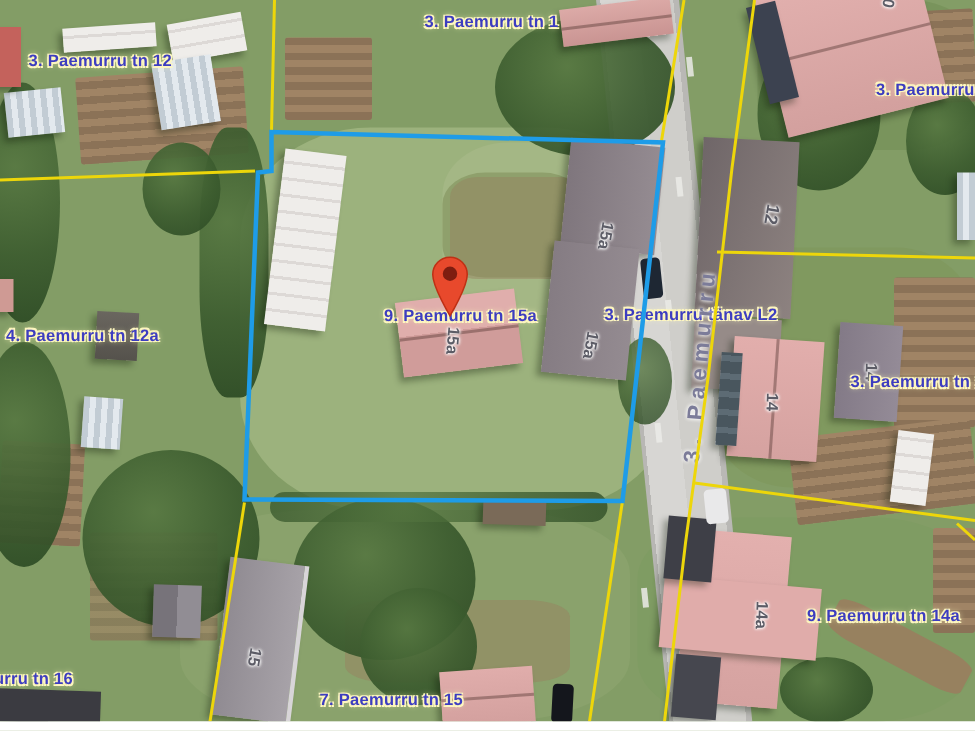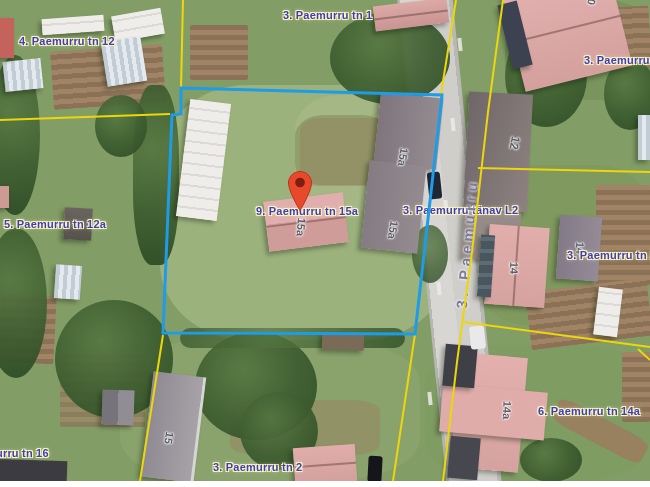--- a/index.html
+++ b/index.html
@@ -130,30 +130,30 @@
     <div class="num" style="left:586px;top:-7px;transform:rotate(100deg);">10</div>
     <div class="num" style="left:508px;top:136px;transform:rotate(100deg);font-size:12px;">12</div>
     <div class="num" style="left:508px;top:262px;transform:rotate(92deg);">14</div>
     <div class="num" style="left:574px;top:242px;transform:rotate(92deg);">14</div>
     <div class="num" style="left:498px;top:404px;transform:rotate(92deg);">14a</div>
     <div class="num" style="left:163px;top:432px;transform:rotate(100deg);">15</div>
     <div class="num" style="left:292px;top:221px;transform:rotate(95deg);">15a</div>
     <div class="num" style="left:394px;top:151px;transform:rotate(100deg);">15a</div>
     <div class="num" style="left:384px;top:224px;transform:rotate(100deg);">15a</div>
 
-    <div class="lbl" style="left:19px;top:35px;">4. Paemurru tn 12</div>
+    <div class="lbl" style="left:19px;top:35px;">3. Paemurru tn 12</div>
     <div class="lbl" style="left:283px;top:9px;">3. Paemurru tn 1</div>
     <div class="lbl" style="left:584px;top:54px;">3. Paemurru tn</div>
-    <div class="lbl" style="left:4px;top:218px;">5. Paemurru tn 12a</div>
+    <div class="lbl" style="left:4px;top:218px;">4. Paemurru tn 12a</div>
     <div class="lbl" style="left:256px;top:205px;">9. Paemurru tn 15a</div>
     <div class="lbl" style="left:403px;top:204px;">3. Paemurru tänav L2</div>
     <div class="lbl" style="left:567px;top:249px;">3. Paemurru tn 14</div>
-    <div class="lbl" style="left:538px;top:405px;">6. Paemurru tn 14a</div>
+    <div class="lbl" style="left:538px;top:405px;">9. Paemurru tn 14a</div>
     <div class="lbl" style="left:-14px;top:447px;">murru tn 16</div>
-    <div class="lbl" style="left:213px;top:461px;">3. Paemurru tn 2</div>
+    <div class="lbl" style="left:213px;top:461px;">7. Paemurru tn 15</div>
     <div class="street-vert" style="left:387px;top:235px;width:160px;text-align:center;transform:rotate(-85deg);transform-origin:center;">3. Paemurru</div>
 
     <svg id="lines" width="650" height="487" viewBox="0 0 650 487">
       <g stroke="#edd60a" stroke-width="2" fill="none">
         <path d="M183,0 L181,87"></path>
         <path d="M0,120 L170,114"></path>
         <path d="M456,0 L441,94"></path>
         <path d="M503,0 L488,112 L472,252 L457,362 L443,481"></path>
         <path d="M478,168 L650,172"></path>
         <path d="M463,322 L650,347"></path>

